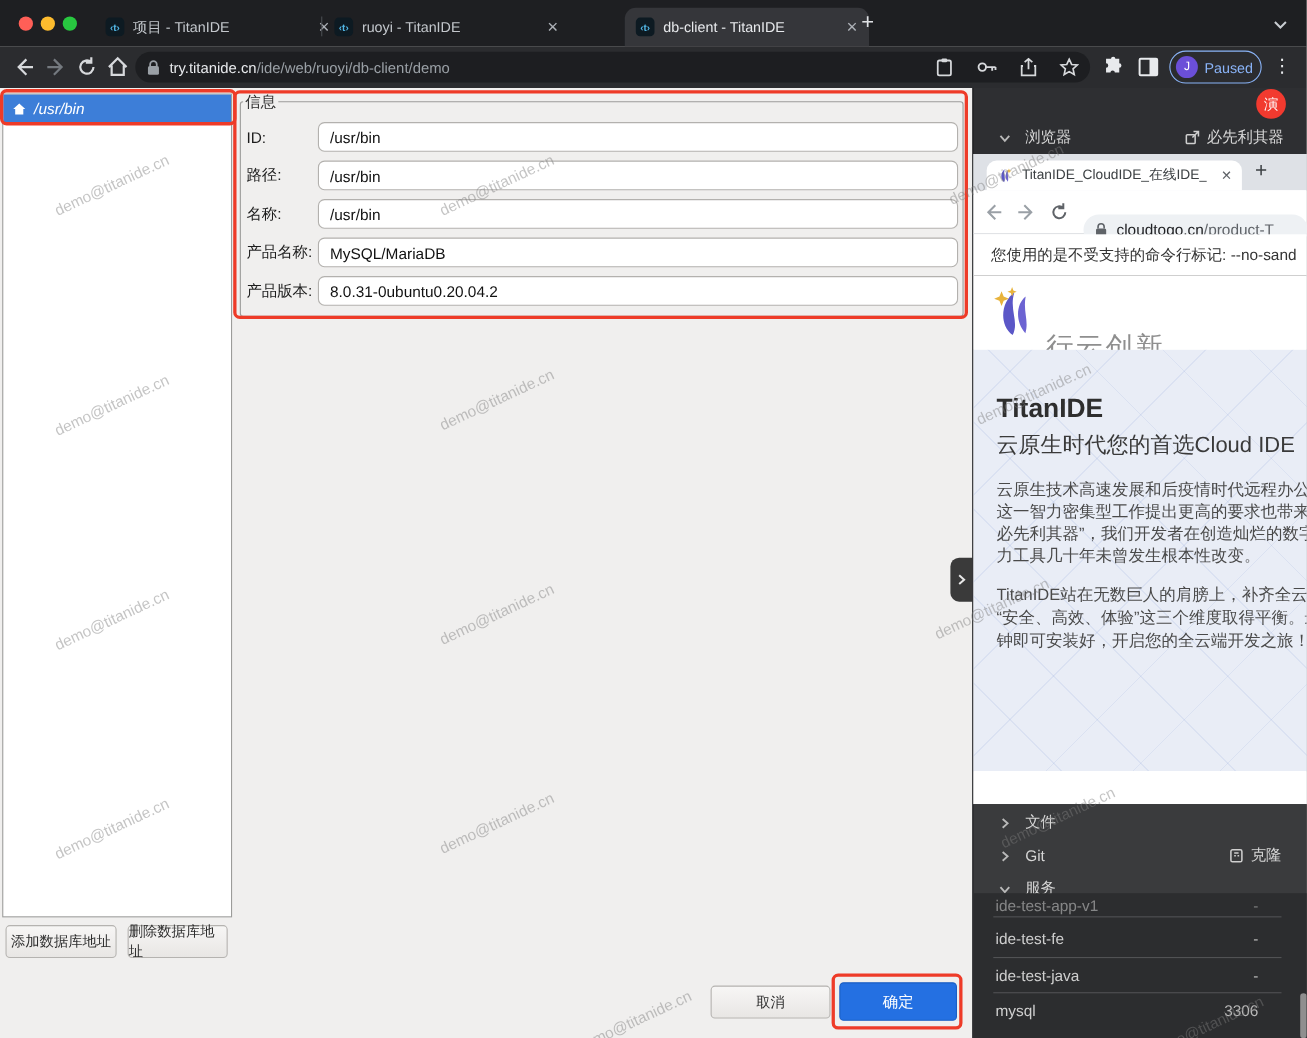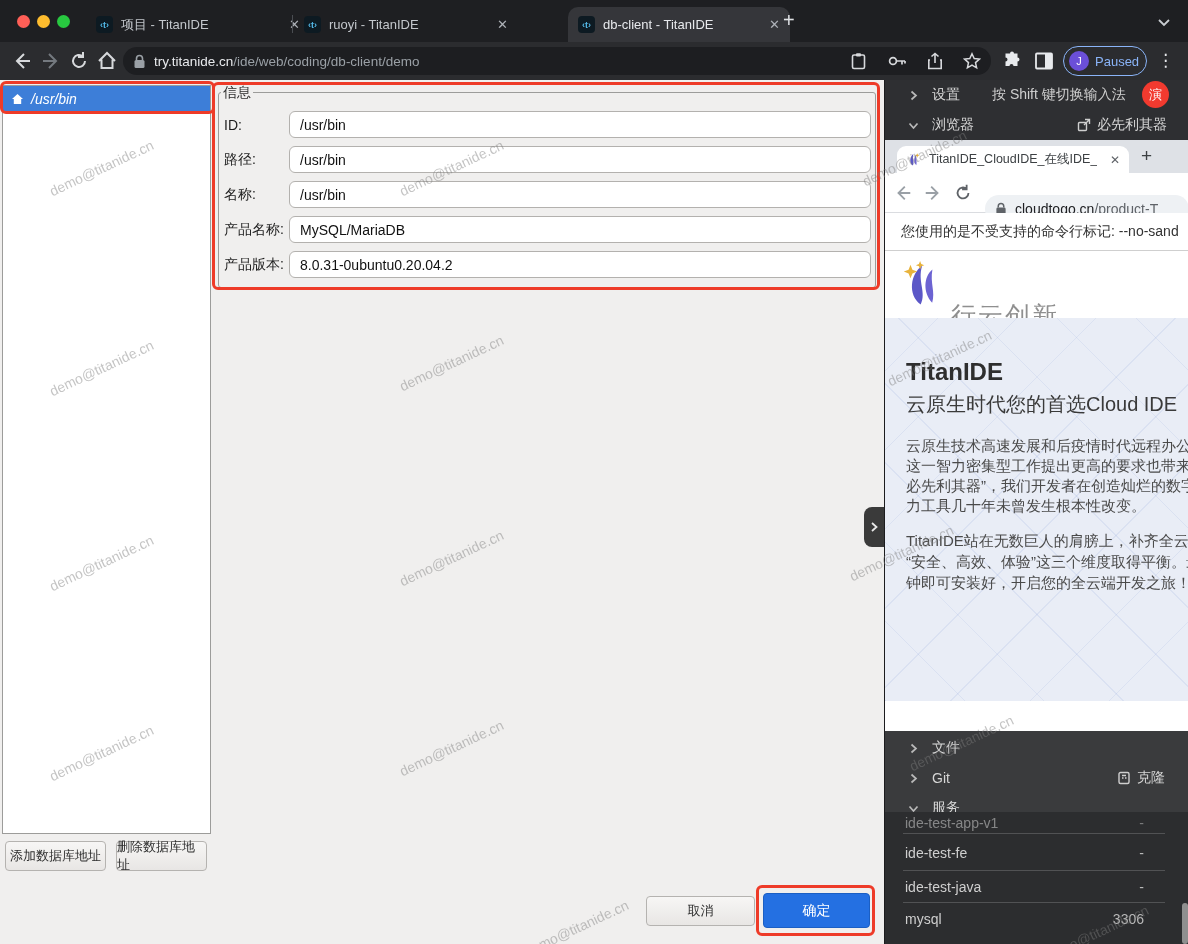--- a/index.html
+++ b/index.html
@@ -142,21 +142,21 @@
         </svg>
     </div>
     <div class="abs urlpill">
       <span class="tbic" style="margin-right:8px;">
         <svg width="13" height="15" viewBox="0 0 13 15">
             <rect x="1.5" y="6" width="10" height="8" rx="1.5" fill="#9aa0a6"></rect>
             <path d="M3.5 6 V4.5 a3 3 0 0 1 6 0 V6" fill="none" stroke="#9aa0a6" stroke-width="1.6"></path>
           </svg>
       </span>
       <span>try.titanide.cn</span>
-        <span class="urlpath">/ide/web/coding/db-client/demo</span>
+        <span class="urlpath">/ide/web/ruoyi/db-client/demo</span>
       <span class="pill-icons">
         <span class="tbic">
           <svg width="17" height="18" viewBox="0 0 17 18">
               <rect x="2.5" y="3" width="12" height="13.5" rx="1.5" fill="none" stroke="currentColor" stroke-width="1.6"></rect>
               <rect x="6" y="1.2" width="5" height="3.4" rx="1" fill="currentColor"></rect>
             </svg>
         </span>
         <span class="tbic">
           <svg width="20" height="14" viewBox="0 0 20 14">
               <circle cx="6" cy="7" r="3.4" fill="none" stroke="currentColor" stroke-width="1.7"></circle>
@@ -229,29 +229,20 @@
           <polyline points="4,2 8.5,6 4,10" fill="none" stroke="currentColor" stroke-width="1.8"></polyline>
         </svg>
     </div>
 
     <div class="abs redbox" style="left:0px;top:1px;width:209px;height:27px;"></div>
     <div class="abs redbox" style="left:212px;top:2px;width:662px;height:202px;"></div>
     <div class="abs redbox" style="left:756px;top:805px;width:113px;height:45px;"></div>
   </div>
 
   <div class="abs panel">
-    <div class="abs prow" style="top:0px;">
-      <span class="chev" style="margin-left:22px;">
-        <svg width="13" height="13" viewBox="0 0 13 13">
-            <polyline points="4.5,2.5 9,6.5 4.5,10.5" fill="none" stroke="currentColor" stroke-width="1.7"></polyline>
-          </svg>
-      </span>
-      <span style="margin-left:12px;">设置</span>
-      <span style="margin-left:32px;color:#cfcfcf;">按 Shift 键切换输入法</span>
-    </div>
     <div class="abs badge">演</div>
     <div class="abs prow" style="top:30px;">
       <span class="chev" style="margin-left:22px;">
         <svg width="13" height="13" viewBox="0 0 13 13">
             <polyline points="2.5,4.5 6.5,9 10.5,4.5" fill="none" stroke="currentColor" stroke-width="1.7"></polyline>
           </svg>
       </span>
       <span style="margin-left:12px;">浏览器</span>
       <span style="margin-left:auto;margin-right:22px;display:flex;align-items:center;gap:6px;">
         <span>

